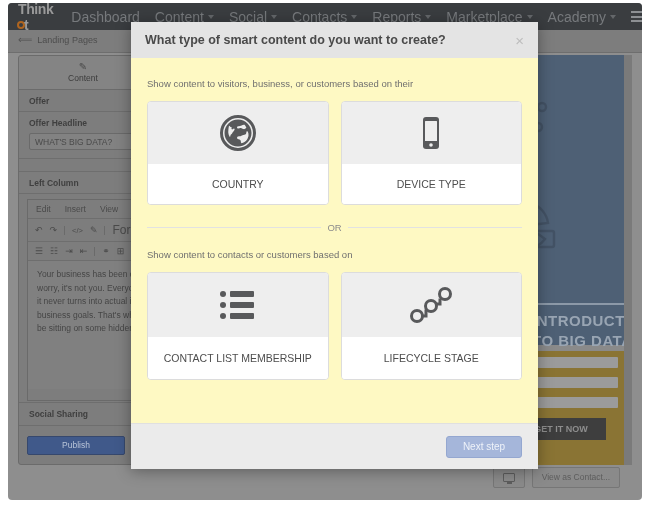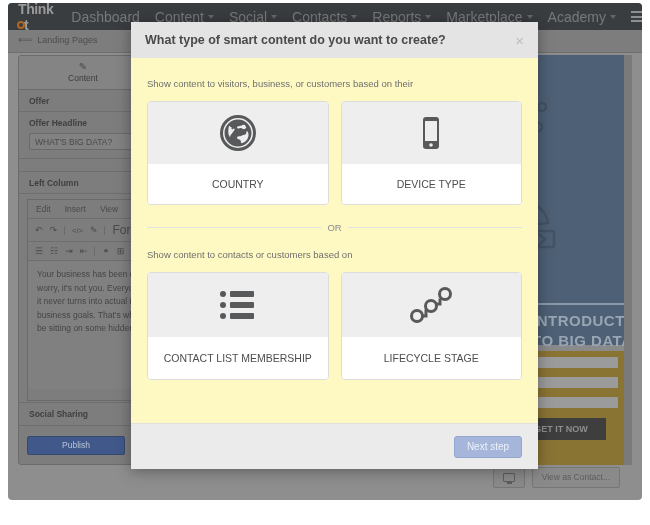--- a/index.html
+++ b/index.html
@@ -261,21 +261,21 @@
   .or-divider .line { flex: 1; height: 1px; background: #e2e2e2; }
   .or-divider .or-text { font-size: 9.5px; color: #8c8c8c; }
 
   #modal-footer {
     height: 46px; background: #ebebeb;
     border-top: 1px solid #e0e0e0;
     display: flex; align-items: center; justify-content: flex-end;
     padding-right: 16px;
   }
   #next-step-button {
-    width: 68px; height: 22px; border-radius: 3px;
+    width: 76px; height: 22px; border-radius: 3px;
     background: #a5b6da; border: 1px solid #94a7d0;
     color: #eef2f9; font-size: 10px;
     display: flex; align-items: center; justify-content: center;
   }
 
   .icon-dark { fill: #58595b; }
 </style>
 </head>
 <body>
 

